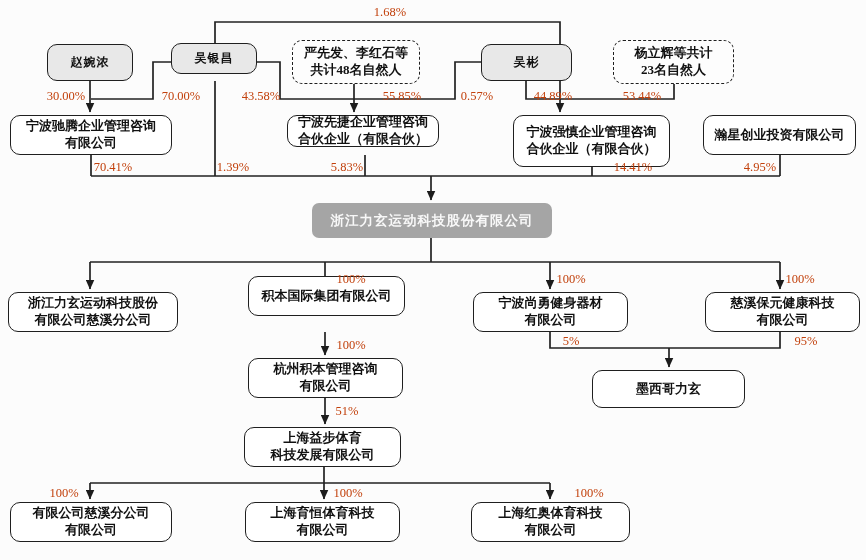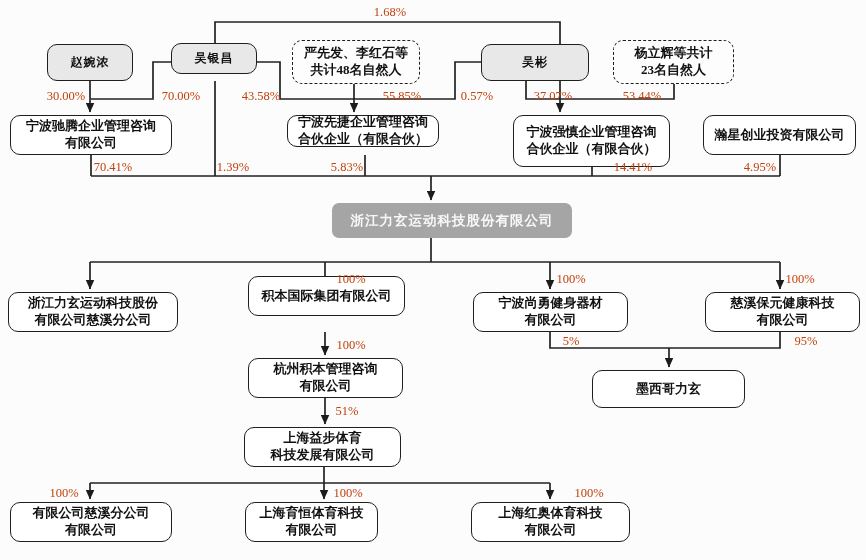--- a/index.html
+++ b/index.html
@@ -11,21 +11,21 @@
   .node{
     position:absolute;box-sizing:border-box;
     display:flex;align-items:center;justify-content:center;text-align:center;
     white-space:pre-line;
     border:1.8px solid #1f1f1f;border-radius:10px;background:#ffffff;
     font-weight:bold;font-size:13px;line-height:1.28;color:#111;
     padding:1px 3px;
   }
   .person{background:#e8e8e8;font-size:12px;letter-spacing:1px;}
   .dashed{border-style:dashed;background:#fdfdfd;border-width:1.6px;}
-  .root{background:#a5a5a5;border:none;border-radius:7px;color:#f8f8f8;font-size:13.5px;letter-spacing:1px;margin-left:20px;}
+  .root{background:#a5a5a5;border:none;border-radius:7px;color:#f8f8f8;font-size:13.5px;letter-spacing:1px;}
   .pct{
     position:absolute;transform:translateX(-50%);
     font-size:12.5px;color:#c2410c;white-space:nowrap;
     font-family:"Liberation Serif","DejaVu Serif",serif;
     text-align:center;
   }
 </style>
 </head>
 <body>
 
@@ -68,21 +68,21 @@
       <polyline points="90,483 90,499" marker-end="url(#ah)"></polyline>
       <polyline points="324,483 324,499" marker-end="url(#ah)"></polyline>
       <polyline points="550,483 550,499" marker-end="url(#ah)"></polyline>
     </g>
   </svg>
 
   <div class="node person" style="left:47px;top:44px;width:86px;height:37px">赵婉浓</div>
   <div class="node person" style="left:171px;top:43px;width:86px;height:31px">吴银昌</div>
   <div class="node dashed" style="left:292px;top:40px;width:128px;height:44px">严先发、李红石等
 共计48名自然人</div>
-  <div class="node person" style="left:481px;top:44px;width:108px;height:37px">吴彬</div>
+  <div class="node person" style="left:481px;top:44px;width:91px;height:37px">吴彬</div>
   <div class="node dashed" style="left:613px;top:40px;width:121px;height:44px">杨立辉等共计
 23名自然人</div>
 
   <div class="node" style="left:10px;top:115px;width:162px;height:40px">宁波驰腾企业管理咨询
 有限公司</div>
   <div class="node" style="left:287px;top:115px;width:152px;height:32px">宁波先捷企业管理咨询
 合伙企业（有限合伙）</div>
   <div class="node" style="left:513px;top:115px;width:157px;height:52px">宁波强慎企业管理咨询
 合伙企业（有限合伙）</div>
   <div class="node" style="left:703px;top:115px;width:153px;height:40px">瀚星创业投资有限公司</div>
@@ -98,32 +98,32 @@
 有限公司</div>
 
   <div class="node" style="left:248px;top:358px;width:155px;height:40px">杭州积本管理咨询
 有限公司</div>
   <div class="node" style="left:592px;top:370px;width:153px;height:38px">墨西哥力玄</div>
   <div class="node" style="left:244px;top:427px;width:157px;height:40px">上海益步体育
 科技发展有限公司</div>
 
   <div class="node" style="left:10px;top:502px;width:162px;height:40px">有限公司慈溪分公司
 有限公司</div>
-  <div class="node" style="left:245px;top:502px;width:133px;height:40px">上海育恒体育科技
+  <div class="node" style="left:245px;top:502px;width:155px;height:40px">上海育恒体育科技
 有限公司</div>
   <div class="node" style="left:471px;top:502px;width:159px;height:40px">上海红奥体育科技
 有限公司</div>
 
   <span class="pct" style="left:390px;top:5px">1.68%</span>
   <span class="pct" style="left:66px;top:89px">30.00%</span>
   <span class="pct" style="left:181px;top:89px">70.00%</span>
   <span class="pct" style="left:261px;top:89px">43.58%</span>
   <span class="pct" style="left:402px;top:89px">55.85%</span>
   <span class="pct" style="left:477px;top:89px">0.57%</span>
-  <span class="pct" style="left:553px;top:89px">37.07%</span>
+  <span class="pct" style="left:553px;top:89px">44.89%</span>
   <span class="pct" style="left:642px;top:89px">53.44%</span>
   <span class="pct" style="left:113px;top:160px">70.41%</span>
   <span class="pct" style="left:233px;top:160px">1.39%</span>
   <span class="pct" style="left:347px;top:160px">5.83%</span>
   <span class="pct" style="left:633px;top:160px">14.41%</span>
   <span class="pct" style="left:760px;top:160px">4.95%</span>
   <span class="pct" style="left:351px;top:272px">100%</span>
   <span class="pct" style="left:571px;top:272px">100%</span>
   <span class="pct" style="left:800px;top:272px">100%</span>
   <span class="pct" style="left:351px;top:338px">100%</span>

